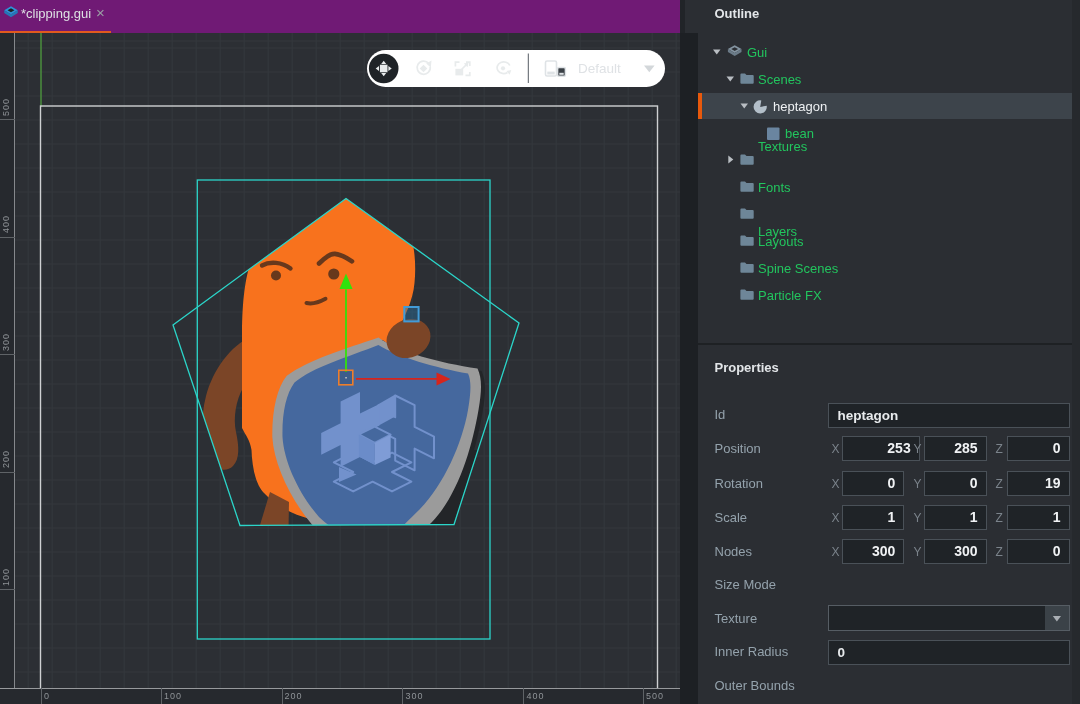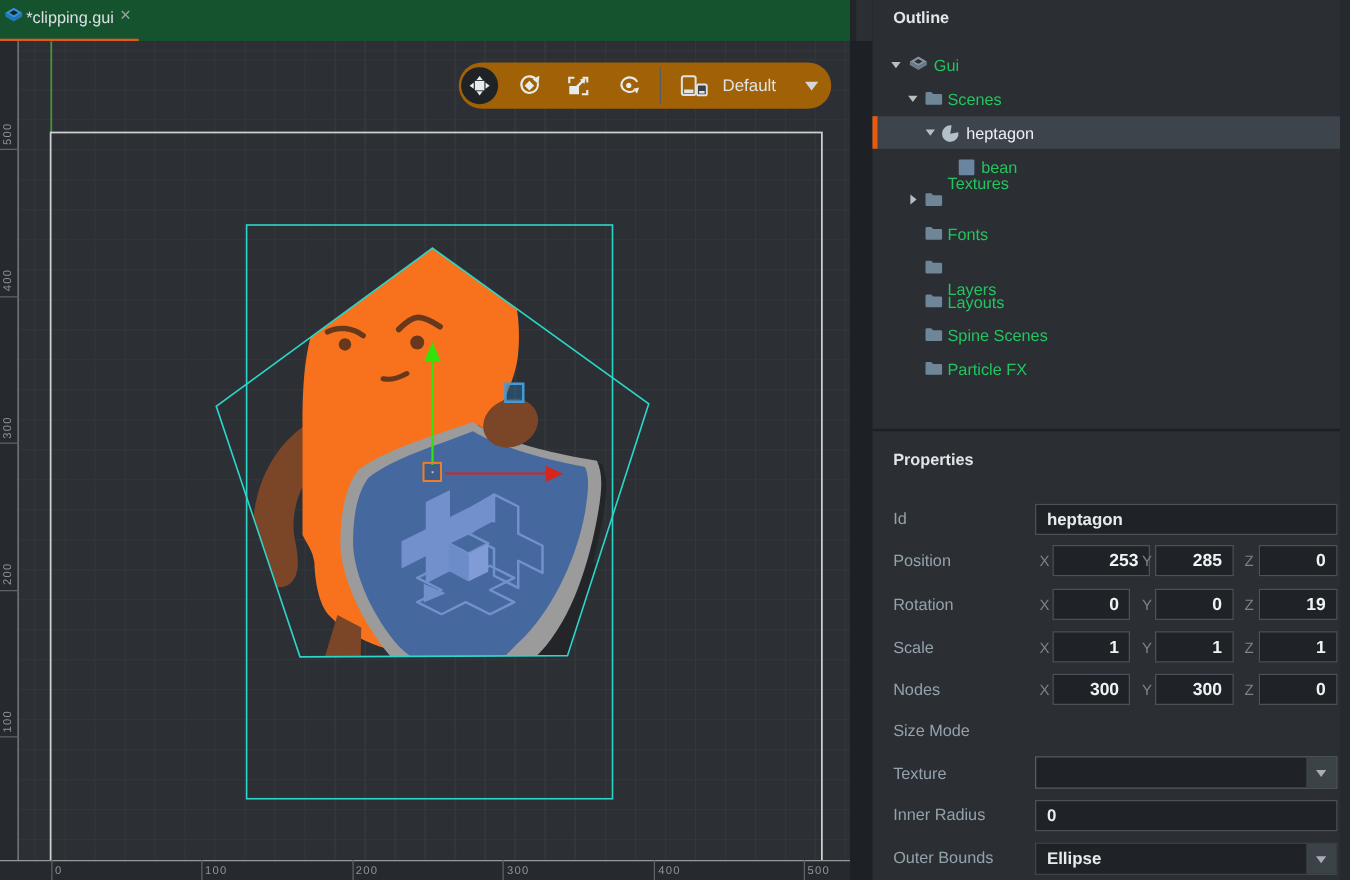--- a/index.html
+++ b/index.html
@@ -8,21 +8,21 @@
 .tick-l{position:absolute;width:15px;height:1px;background:#5f6367}
 .row-lab{position:absolute;left:16.5px;font-size:13px;color:#94a2ac}
 .fld{position:absolute;background:#1f2327;border:1px solid #4a5158}
 .num{font-size:14px;font-weight:bold;color:#f0f2f4;text-align:right;padding-right:8px;line-height:23px}
 .xyz{position:absolute;font-size:12px;color:#7b838b}
 .ddbtn{position:absolute;right:0;top:0;bottom:0;width:23.5px;background:#3b4248}
 .tree-t{font-size:13px;color:#22c55e}
 </style></head>
 <body>
 
-<div class="abs" style="left:0;top:0;width:680px;height:33px;background:#14532d">
+<div class="abs" style="left:0;top:0;width:680px;height:33px;background:#701a75">
   <svg class="abs" style="left:2.5px;top:6px" width="16" height="13" viewBox="0 0 18 15">
     <polygon points="9,0.2 16.8,4.9 9,9.6 1.2,4.9" fill="#2e93d8"></polygon>
     <polygon points="1.2,4.9 1.2,8.2 9,12.9 16.8,8.2 16.8,4.9 9,9.6" fill="#2478b6"></polygon>
     <polygon points="9,2.6 13,4.9 9,7.2 5,4.9" fill="#1d2125"></polygon>
   </svg>
   <div class="abs" style="left:21px;top:5.5px;font-size:13px;color:#dde0e3">*clipping.gui</div>
   <div class="abs" style="left:96px;top:3.5px;font-size:15px;color:#9aa0a5">×</div>
   <div class="abs" style="left:0;top:30.5px;width:110.5px;height:2.5px;background:#e05a1e"></div>
 </div>
 <div class="abs" style="left:680px;top:0;width:5px;height:33px;background:#212428"></div>
@@ -113,21 +113,21 @@
   <div class="tick-b" style="left:402px;top:655px"></div>
   <div class="tick-b" style="left:522.5px;top:655px"></div>
   <div class="tick-b" style="left:642.5px;top:655px"></div>
   <div class="lbl" style="left:44px;top:658px">0</div>
   <div class="lbl" style="left:164px;top:658px">100</div>
   <div class="lbl" style="left:284.5px;top:658px">200</div>
   <div class="lbl" style="left:405.5px;top:658px">300</div>
   <div class="lbl" style="left:526.5px;top:658px">400</div>
   <div class="lbl" style="left:646px;top:658px">500</div>
 
-  <div class="abs" style="left:367px;top:17px;width:298px;height:37px;border-radius:18.5px;background:#a16207">
+  <div class="abs" style="left:367px;top:17px;width:298px;height:37px;border-radius:18.5px;background:#ffffff">
     <svg width="298" height="37" viewBox="0 0 298 37">
       <circle cx="16.7" cy="18.5" r="14.8" fill="#1f2327"></circle>
 
       <g fill="#e8ebec">
         <rect x="12.9" y="14.7" width="7.6" height="7.6"></rect>
         <polygon points="16.7,10.7 14.2,14 19.2,14"></polygon>
           <polygon points="16.7,26.3 14.2,23 19.2,23"></polygon>
         <polygon points="8.7,18.5 12,16 12,21"></polygon>
           <polygon points="24.7,18.5 21.4,16 21.4,21"></polygon>
       </g>
@@ -273,21 +273,15 @@
           <polygon points="7.8,10 16,10 11.9,15.5 " fill="#a9aeb3"></polygon>
         </svg></div>
   </div>
 
   <div class="row-lab" style="top:644px">Inner Radius</div>
   <div class="fld" style="left:129.5px;top:639.5px;width:242px;height:25px">
       <div style="font-size:13.5px;font-weight:600;color:#e8ebed;line-height:23px;padding-left:9px">0</div>
     </div>
 
   <div class="row-lab" style="top:678px">Outer Bounds</div>
-  <div class="fld" style="left:129.5px;top:673.5px;width:242px;height:26px;border-color:#3e454c">
-    <div style="font-size:13.5px;font-weight:600;color:#e8ebed;line-height:24px;padding-left:9px">Ellipse</div>
-    <div class="ddbtn"><svg width="23.5" height="24" viewBox="0 0 23.5 24">
-          <polygon points="7.8,10 16,10 11.9,15.5 " fill="#a9aeb3"></polygon>
-        </svg></div>
-  </div>
 
   <div class="abs" style="left:374px;top:0;width:8px;height:704px;background:#26292d"></div>
 </div>
 
 </body></html>

